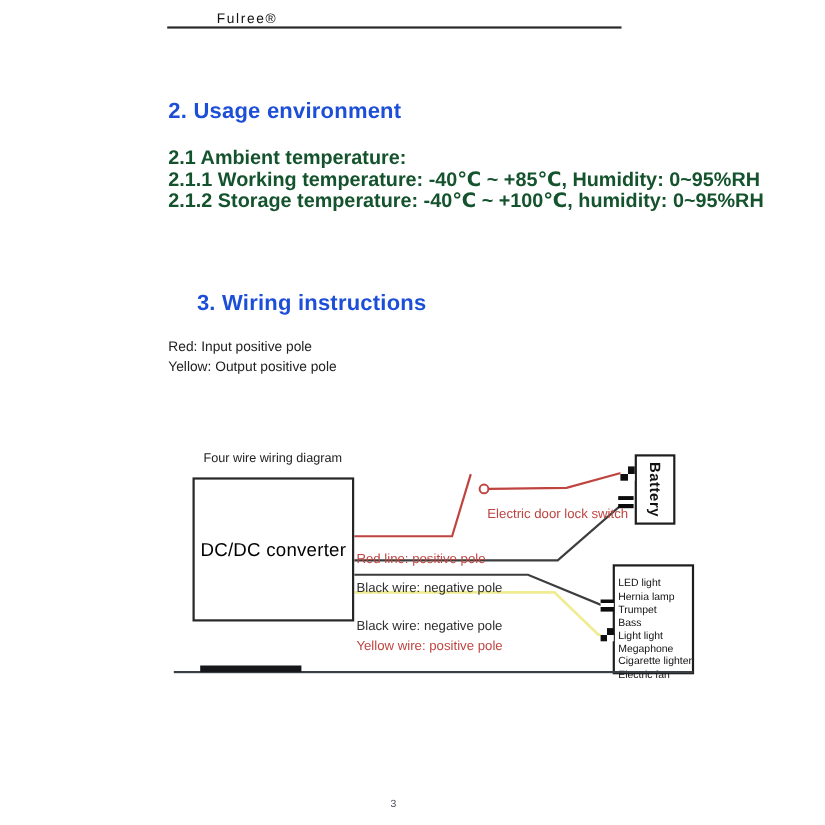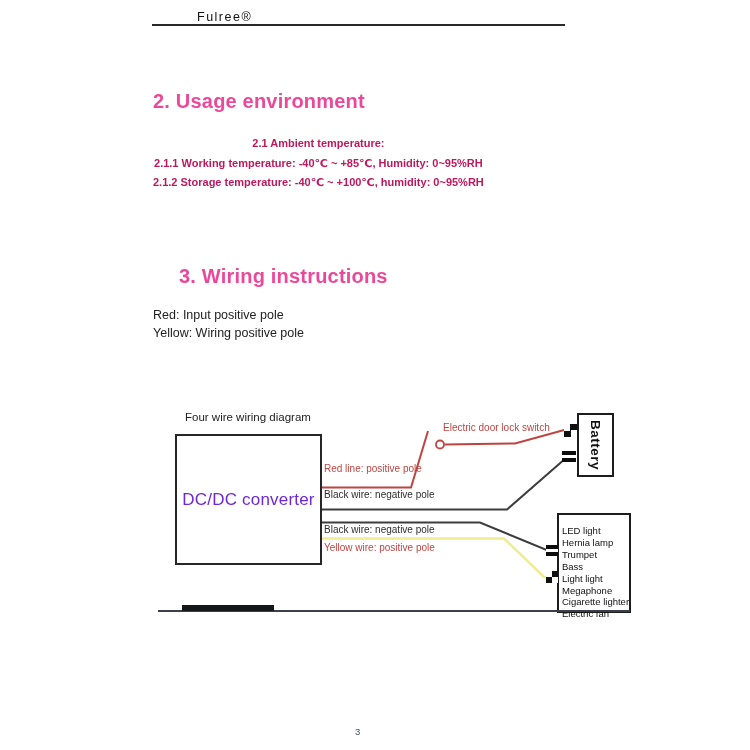--- a/index.html
+++ b/index.html
@@ -9,42 +9,42 @@
   }
   
   .header{
     position:absolute;left:152px;top:4px;width:413px;height:20px;
     border-bottom:2px solid #2a2a2a;display:flex;justify-content:space-between;align-items:flex-end;
   }
   .header .company{font-size:11px;color:#222;padding-left:7px;letter-spacing:.2px;}
   .header .pagez{font-size:9px;vertical-align:super;position:relative;top:-5px;margin-left:12px;color:#222;}
   .header .brand{font-size:12.5px;color:#111;letter-spacing:1.5px;padding-right:2px;padding-left:45px;}
   
-  .h-title{position:absolute;left:153px;font-size:20px;font-weight:700;color:#ec4899;letter-spacing:.2px;}
-  .spec-lines{position:absolute;left:153px;top:134px;font-size:11px;font-weight:700;line-height:19.5px;color:#be185d;text-align:center;}
+  .h-title{position:absolute;left:153px;font-size:20px;font-weight:700;color:#1d4ed8;letter-spacing:.2px;}
+  .spec-lines{position:absolute;left:153px;top:134px;font-size:18px;font-weight:700;line-height:19.5px;color:#14532d;}
   .wire-lines{position:absolute;left:153px;top:306px;font-size:12.5px;font-weight:400;line-height:18px;color:#222;}
   
   .diagram-caption{position:absolute;left:185px;top:411px;font-size:11.5px;color:#222;}
   .converter-box{
     position:absolute;left:175px;top:434px;width:147px;height:131px;
     border:2px solid #262626;background:#fff;display:flex;align-items:center;justify-content:center;box-sizing:border-box;
   }
-  .converter-box span{font-size:17px;color:#6d28d9;letter-spacing:.2px;}
+  .converter-box span{font-size:17px;color:#000000;letter-spacing:.2px;}
   .battery-box{
     position:absolute;left:577px;top:413px;width:37px;height:64px;
     border:2px solid #1d1d1d;background:#fff;box-sizing:border-box;
     display:flex;align-items:center;justify-content:center;
   }
   .battery-box span{writing-mode:vertical-rl;font-size:13.5px;font-weight:700;color:#111;letter-spacing:.5px;}
   .device-box{
     position:absolute;left:557px;top:513px;width:74px;height:100px;
     border:2px solid #1d1d1d;background:#fff;box-sizing:border-box;padding:10px 0 0 3px;
   }
   .device-box div{font-size:9.5px;line-height:11.9px;color:#111;white-space:nowrap;}
-  .wire-label{position:absolute;font-size:10px;white-space:nowrap;}
+  .wire-label{position:absolute;font-size:12px;white-space:nowrap;margin-top:38px;}
   .lbl-red{color:#bf4440;}
   .lbl-black{color:#2e2e2e;}
   .svg-layer{position:absolute;left:0;top:0;width:750px;height:750px;pointer-events:none;}
   
   .term{position:absolute;}
   .term-checker{
     background:conic-gradient(#101010 0 90deg,#fdfdfd 90deg 180deg,#101010 180deg 270deg,#fdfdfd 270deg 360deg);
   }
   .term-bars{
     background:linear-gradient(#0c0c0c 0 32%,#ffffff 32% 64%,#0c0c0c 64% 100%);
@@ -66,21 +66,21 @@
   <div class="h-title" style="top:90px;">2. Usage environment</div>
   <div class="spec-lines">
     <div>2.1 Ambient temperature:</div>
     <div>2.1.1 Working temperature: -40℃ ~ +85℃, Humidity: 0~95%RH</div>
     <div>2.1.2 Storage temperature: -40℃ ~ +100℃, humidity: 0~95%RH</div>
   </div>
 
   <div class="h-title" style="top:265px;margin-left:26px;">3. Wiring instructions</div>
   <div class="wire-lines">
     <div>Red: Input positive pole</div>
-    <div>Yellow: Wiring positive pole</div>
+    <div>Yellow: Output positive pole</div>
   </div>
 
   <div class="diagram-caption">Four wire wiring diagram</div>
 
   <svg class="svg-layer" viewBox="0 0 750 750">
     <polyline points="322,487.5 411,487.5 428,431" fill="none" stroke-width="2" stroke="#bf4440"></polyline>
     <polyline points="444.5,444.5 515,443.5 566,429.5" fill="none" stroke-width="2" stroke="#bf4440"></polyline>
     <circle cx="440" cy="444.5" r="4" fill="#ffffff" stroke-width="1.8" stroke="#bf4440"></circle>
     <polyline points="322,509.5 507,509.5 566,458" fill="none" stroke-width="2" stroke="#3d3d3d"></polyline>
     <polyline points="322,522.5 480,522.5 549,551 557,551" fill="none" stroke-width="2" stroke="#3d3d3d"></polyline>

